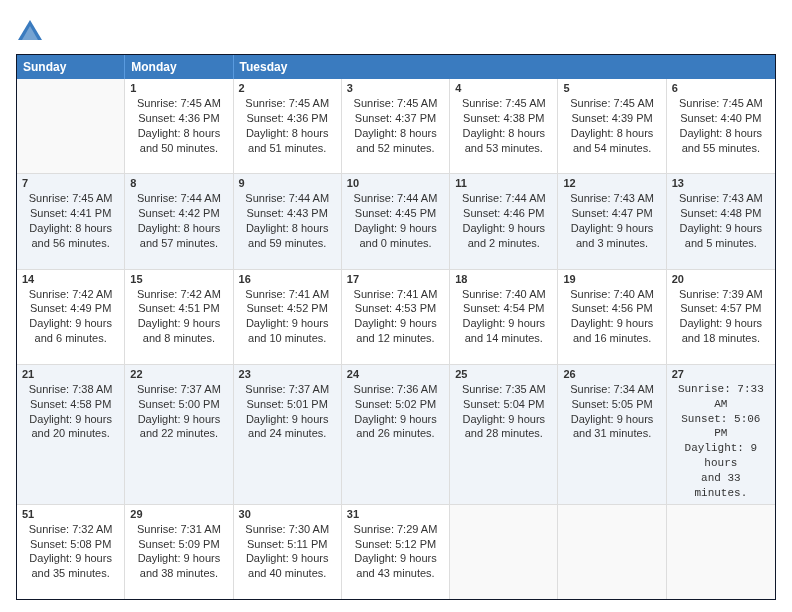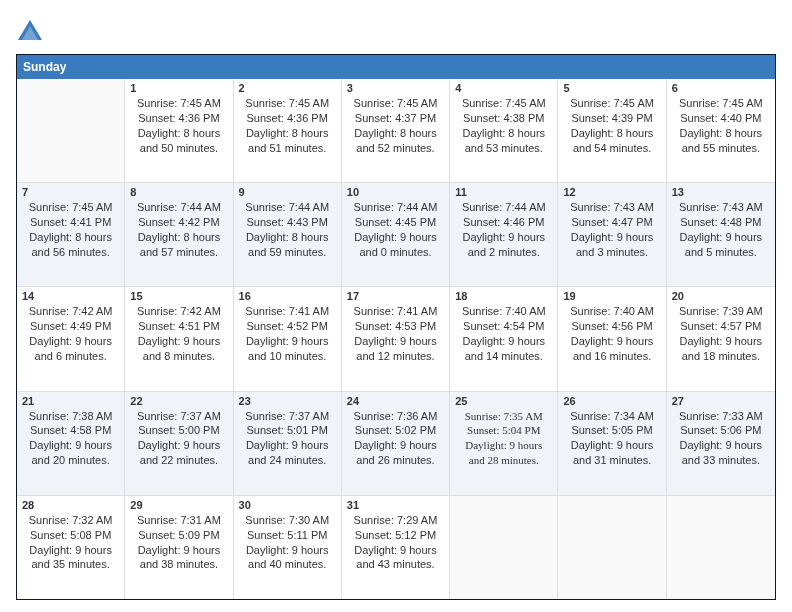--- a/index.html
+++ b/index.html
@@ -136,20 +136,22 @@
     </div>
     <div class="title-block">
       <div class="cal-title"></div>
       <div class="cal-subtitle"></div>
     </div>
   </div>
 
   <div class="calendar">
     <div class="cal-header-row">
     <div class="cal-header-cell">Sunday</div>
+        <div class="cal-header-cell">Monday</div>
+        <div class="cal-header-cell">Tuesday</div>
       </div>
     <div class="cal-body">
     <div class="cal-row">
           <div class="cal-cell empty"></div>
           <div class="cal-cell">
             <span class="day-num">1</span>
             <div class="cell-text" style="white-space: pre-line;">Sunrise: 7:45 AM
 Sunset: 4:36 PM
 Daylight: 8 hours
 and 50 minutes.</div>
@@ -316,43 +318,43 @@
           </div>
           <div class="cal-cell alt-row">
             <span class="day-num">24</span>
             <div class="cell-text" style="white-space: pre-line;">Sunrise: 7:36 AM
 Sunset: 5:02 PM
 Daylight: 9 hours
 and 26 minutes.</div>
           </div>
           <div class="cal-cell alt-row">
             <span class="day-num">25</span>
-            <div class="cell-text" style="white-space: pre-line; font-family: Liberation Serif, serif;">Sunrise: 7:35 AM
+            <div class="cell-text" style="white-space: pre-line;">Sunrise: 7:35 AM
 Sunset: 5:04 PM
 Daylight: 9 hours
 and 28 minutes.</div>
           </div>
           <div class="cal-cell alt-row">
             <span class="day-num">26</span>
             <div class="cell-text" style="white-space: pre-line;">Sunrise: 7:34 AM
 Sunset: 5:05 PM
 Daylight: 9 hours
 and 31 minutes.</div>
           </div>
           <div class="cal-cell alt-row">
             <span class="day-num">27</span>
-            <div class="cell-text" style="white-space: pre-line;">Sunrise: 7:33 AM
+            <div class="cell-text" style="white-space: pre-line; font-family: Liberation Mono, monospace;">Sunrise: 7:33 AM
 Sunset: 5:06 PM
 Daylight: 9 hours
 and 33 minutes.</div>
           </div>
         </div>
         <div class="cal-row">
           <div class="cal-cell">
-            <span class="day-num">28</span>
+            <span class="day-num">51</span>
             <div class="cell-text" style="white-space: pre-line;">Sunrise: 7:32 AM
 Sunset: 5:08 PM
 Daylight: 9 hours
 and 35 minutes.</div>
           </div>
           <div class="cal-cell">
             <span class="day-num">29</span>
             <div class="cell-text" style="white-space: pre-line;">Sunrise: 7:31 AM
 Sunset: 5:09 PM
 Daylight: 9 hours

